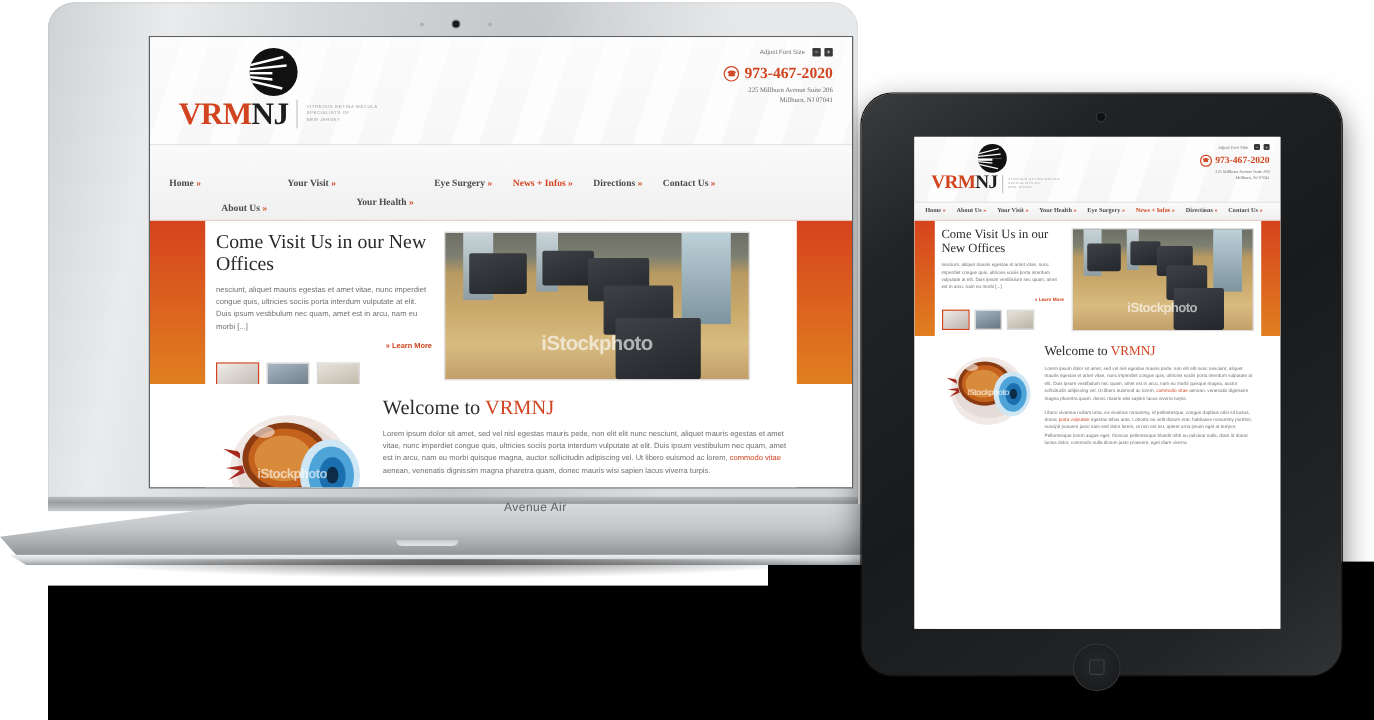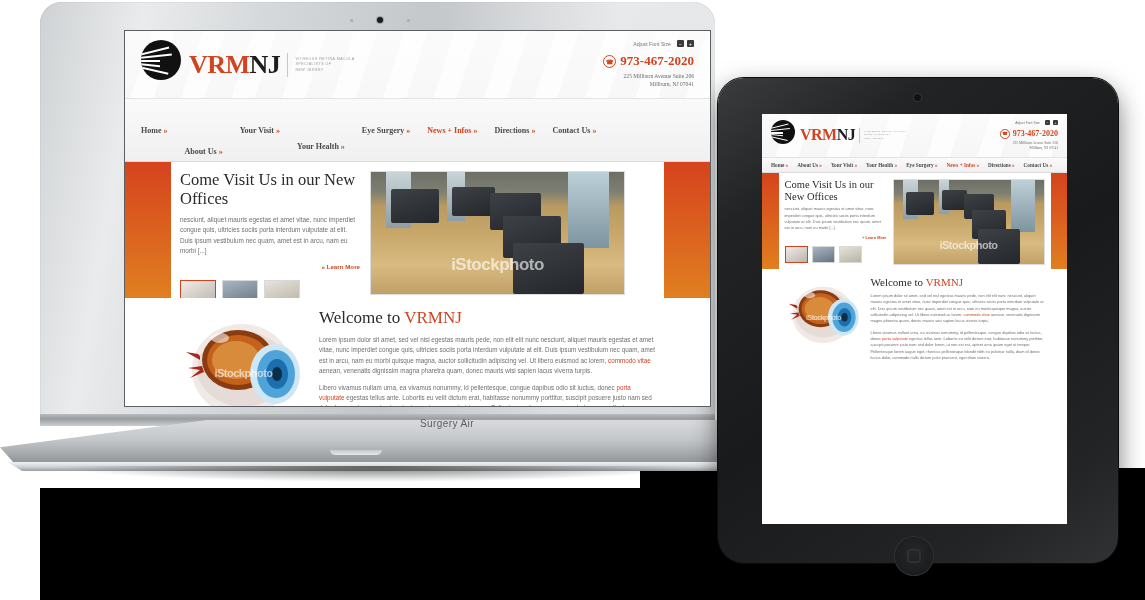--- a/index.html
+++ b/index.html
@@ -49,21 +49,21 @@
   .home-sq{position:absolute;left:50%;top:50%;transform:translate(-50%,-50%);width:11px;height:11px;border-radius:2px;
         border:1px solid #3d3e40;}
   .tab-cam{position:absolute;left:196px;top:16px;width:7px;height:7px;border-radius:50%;background:#101112;box-shadow:0 0 0 1px #343537;}
 
   
   .site{position:relative;width:100%;height:100%;background:#fff;}
   .site-top{position:relative;background:linear-gradient(180deg,#fbfbfb 0%,#f4f4f4 100%);overflow:hidden;}
   .site-top:before{content:"";position:absolute;inset:0;
     background:repeating-linear-gradient(108deg,rgba(255,255,255,0) 0px,rgba(255,255,255,0) 26px,rgba(255,255,255,.75) 26px,rgba(255,255,255,.75) 48px);}
   .hdr{position:relative;display:flex;justify-content:space-between;align-items:flex-start;}
-  .logo-wrap{display:flex;align-items:flex-end;}
+  .logo-wrap{display:flex;align-items:center;flex-direction:column;}
   .logo-mark{position:relative;border-radius:50%;background:#111;flex:none;overflow:hidden;}
   .logo-mark .ray{position:absolute;background:#fff;left:-4%;transform-origin:left center;}
   .logo-text{display:flex;align-items:center;}
   .vrm{color:#d1441f;font-family:"Liberation Serif",serif;font-weight:700;letter-spacing:-0.5px;}
   .nj{color:#1d1d1d;font-family:"Liberation Serif",serif;font-weight:700;letter-spacing:-0.5px;}
   .tagdiv{background:#c6c6c6;}
   .tagline{color:#9b9b9b;text-transform:uppercase;line-height:1.5;letter-spacing:.5px;}
   .hdr-right{text-align:right;}
   .fontsize-row{display:flex;align-items:center;justify-content:flex-end;gap:3px;color:#777;}
   .fs-btn{background:#3a3a3a;color:#fff;display:inline-flex;align-items:center;justify-content:center;border-radius:1px;}
@@ -236,21 +236,21 @@
               </p>
             </div>
           </div>
         </div>
 
       </div>
     </div>
 
     <div class="hingebar"></div>
     <div class="base"></div>
-    <div class="base-label">Surgery Air</div>
+    <div class="base-label">Avenue Air</div>
     <div class="notch"></div>
     <div class="footlip"></div>
     <div class="lap-shadow"></div>
   </div>
 
   <div id="tablet">
     <div class="tab-frame"></div>
     <div class="tab-cam"></div>
 
     <div class="tab-screen">

